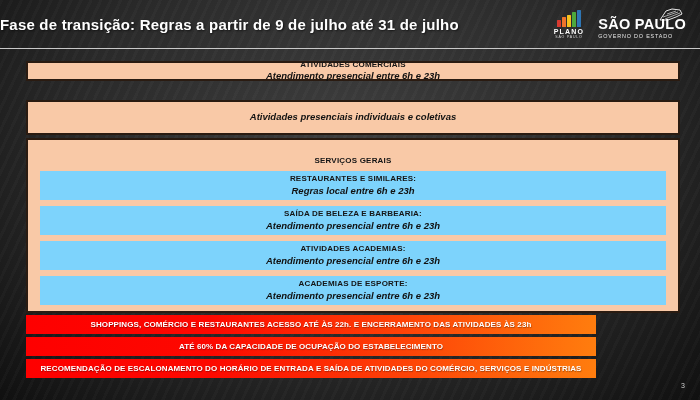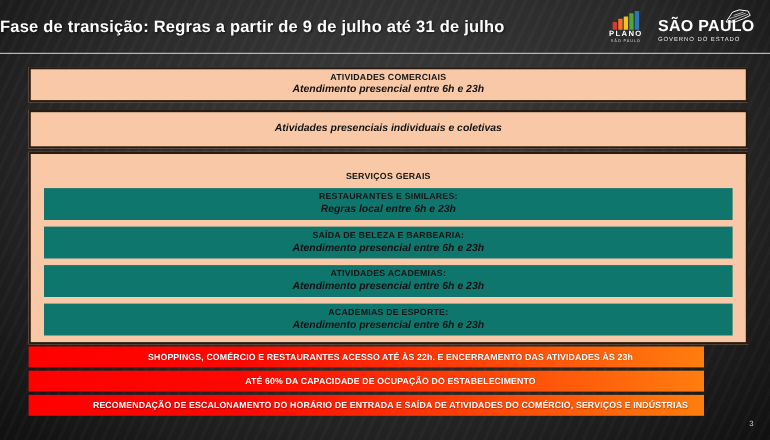--- a/index.html
+++ b/index.html
@@ -28,37 +28,37 @@
   .gov-sub  { color:#e8e8e8; font-size:5.4px; letter-spacing:0.85px; margin-top:1.5px; }
   .map-icon { position:absolute; top:-2px; right:2px; }
 
   
   .card {
     position:absolute; left:26px; width:654px; box-sizing:border-box;
     background:#f9c9a7; border:2px solid #2a1b11;
     display:flex; flex-direction:column; align-items:center; justify-content:center;
     text-align:center;
   }
-  .card-1 { top:61px;  height:32px; }
+  .card-1 { top:61px;  height:20px; }
   .card-2 { top:100px; height:35px; }
   .card-title { font-size:8px;  font-weight:bold; color:#151515; letter-spacing:0.2px; line-height:1.45; }
   .card-sub   { font-size:9.5px; font-weight:bold; font-style:italic; color:#111; line-height:1.35; }
 
   .services { top:138px; height:175px; justify-content:flex-start; padding-top:15px; }
   .services-title { margin-bottom:4px; }
   .inner-card {
-    width:626px; height:32px; margin-bottom:6px; background:#0f766e;
+    width:626px; height:32px; margin-bottom:6px; background:#7dd3fc;
     display:flex; flex-direction:column; align-items:center; justify-content:center; text-align:center;
   }
 
   
   .rbar {
     position:absolute; left:26px; width:570px; height:19px;
     background:linear-gradient(90deg, #fe0000 0%, #fd0800 32%, #ff7d0e 100%);
-    display:flex; align-items:center; justify-content:center; text-align:center;padding-left:44px;
+    display:flex; align-items:center; justify-content:center; text-align:center;
   }
   .rbar span { color:#fff; font-weight:bold; font-size:8px; letter-spacing:0.1px; text-shadow:0.5px 0.5px 1px rgba(0,0,0,0.35); }
   .rbar-0 { top:315px; }
   .rbar-1 { top:337px; }
   .rbar-2 { top:359px; }
 
   .page-number { position:absolute; right:15px; top:382px; color:#cfcfcf; font-size:7px; }
 </style>
 </head>
 <body>

